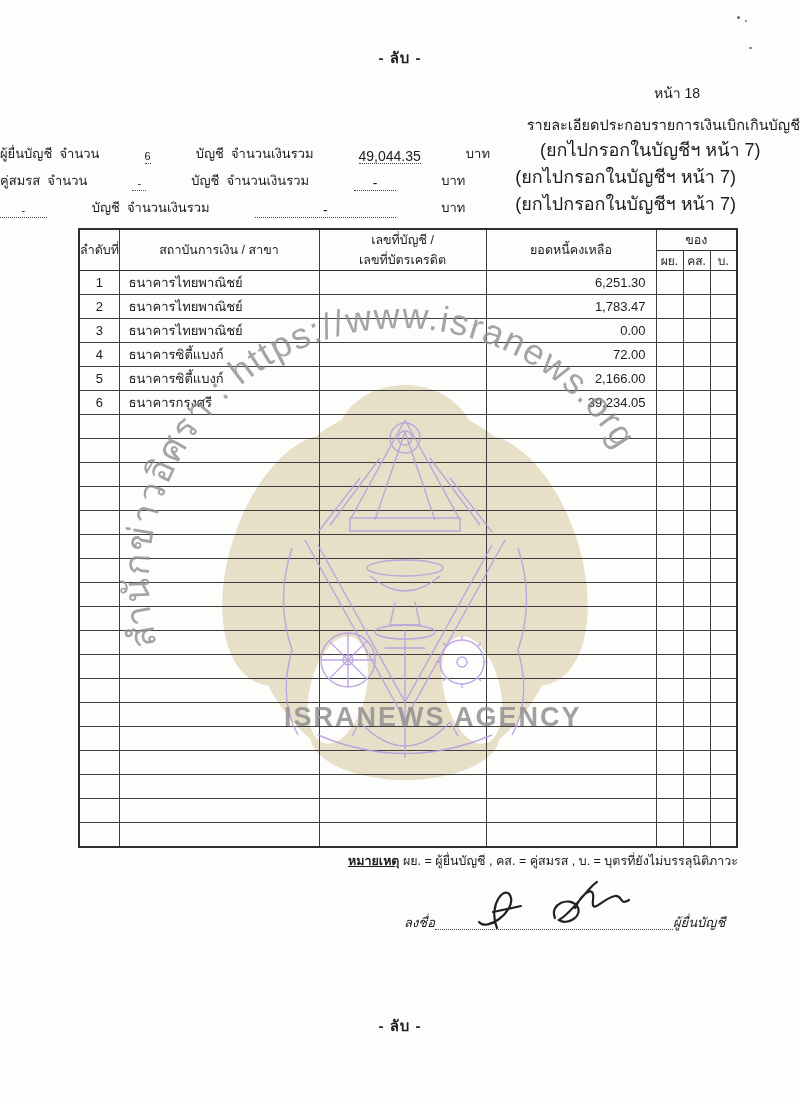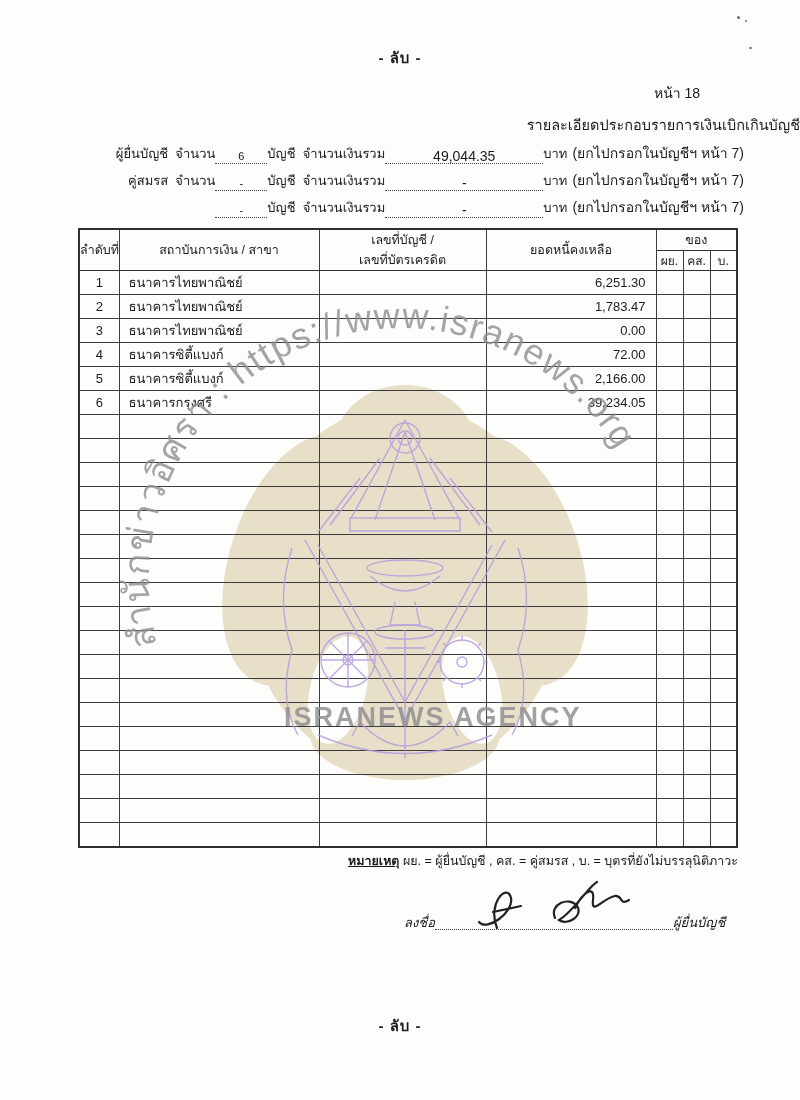--- a/index.html
+++ b/index.html
@@ -18,32 +18,32 @@
   .secret-top, .secret-bottom {
     position:absolute; left:0; right:0; text-align:center;
     font-weight:bold; font-size:15px; letter-spacing:1px;
   }
   .secret-top { top:46px; }
   .secret-bottom { top:1014px; }
   .page-number { position:absolute; left:654px; top:82px; font-size:14px; }
   .doc-title { position:absolute; left:0; right:0; top:113px; text-align:right; font-size:14.5px; }
   
   .sum-line {
-    position:absolute; left:0; right:56px; display:flex;
-    justify-content:flex-end; align-items:flex-end; font-size:13px; height:20px;
+    position:absolute; left:0; right:64px; display:flex;
+    justify-content:flex-start; align-items:flex-end; font-size:13px; height:20px;gap:45px;
   }
   .sum-label { text-align:right; white-space:pre; }
   .dotted-field {
     display:inline-block; border-bottom:1px dotted #444;
     text-align:center; line-height:14px; vertical-align:bottom;
   }
   .count-field { width:52px; font-size:11px; }
   .amount-field { width:158px; font-size:14px; }
   .sum-mid, .sum-unit { white-space:pre; }
-  .sum-note { margin-left:5px; font-size:14px; white-space:pre; }
+  .sum-note { margin-left:5px; font-size:18px; white-space:pre; }
   
   table.debt-table {
     position:absolute; left:78px; top:228px;
     border-collapse:collapse; table-layout:fixed;
     width:658px; font-size:13px;
     border:2px solid #2f2f2f;
   }
   .debt-table th, .debt-table td {
     border:1px solid #3d3d3d; overflow:hidden; white-space:nowrap;
   }

